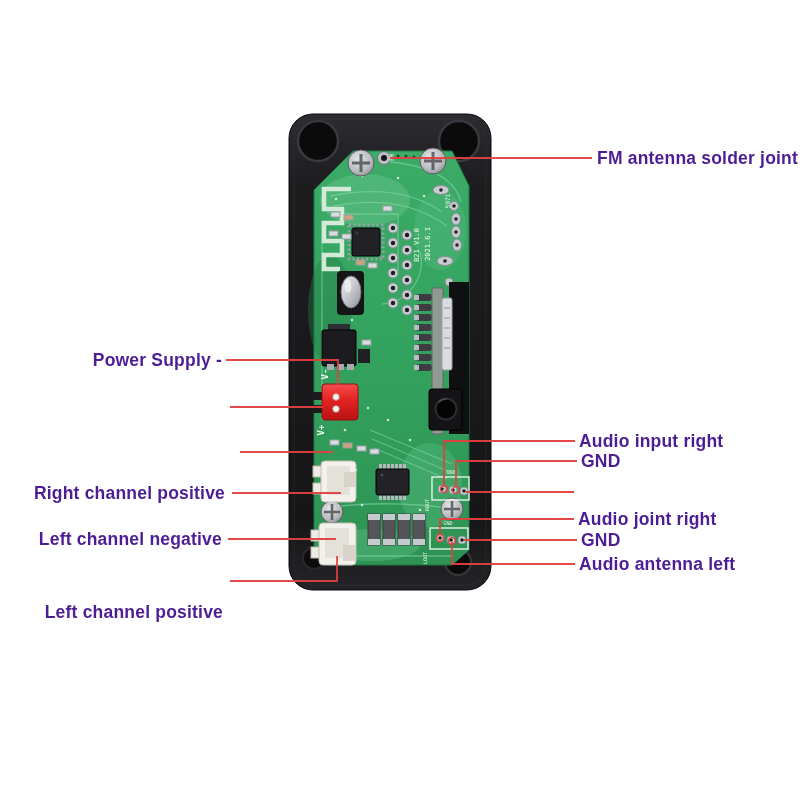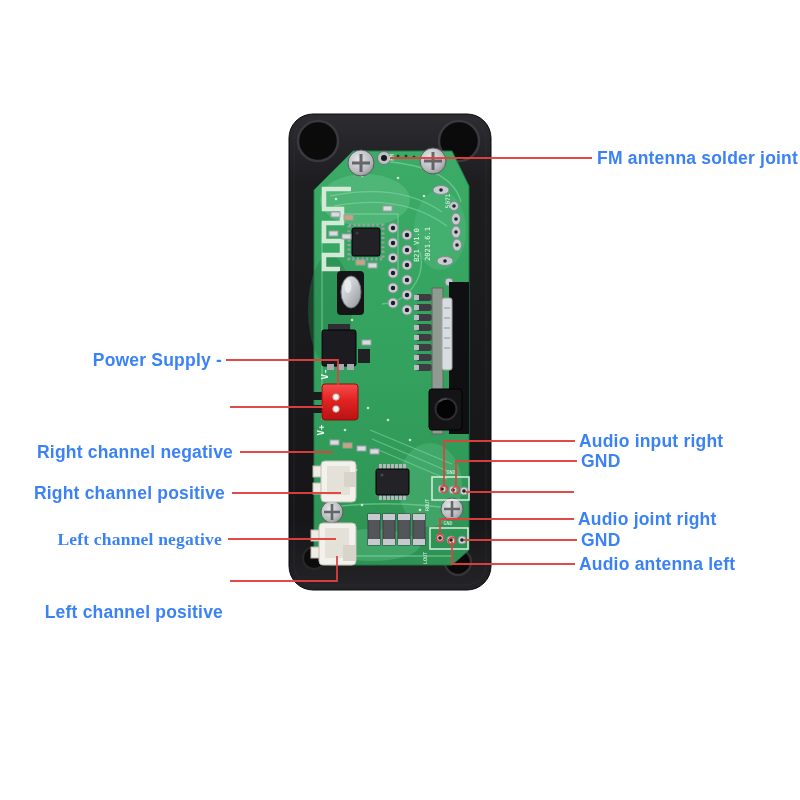--- a/index.html
+++ b/index.html
@@ -1,27 +1,27 @@
 <!DOCTYPE html>
 <html><head>
 <meta charset="utf-8">
 <style>
   html,body{margin:0;padding:0;background:#ffffff;}
   .stage{position:relative;width:800px;height:800px;background:#ffffff;overflow:hidden;
          font-family:"Liberation Sans",sans-serif;}
   .stage svg{position:absolute;left:0;top:0;}
-  .lbl{position:absolute;font-weight:bold;font-size:17.5px;line-height:22px;color:#3b82f6;
+  .lbl{position:absolute;font-weight:bold;font-size:17.5px;line-height:22px;color:#4c1d95;
        white-space:nowrap;letter-spacing:.2px;}
   .lbl.right-align{text-align:center;}
   
   #lbl-ps-neg{top:349px;right:578px;}
   #lbl-ps-pos{top:396px;right:576px;}
   #lbl-rc-neg{top:441px;right:567px;}
   #lbl-rc-pos{top:482px;right:575px;}
-  #lbl-lc-neg{top:528px;right:578px;font-family:Liberation Serif, serif;}
+  #lbl-lc-neg{top:528px;right:578px;}
   #lbl-lc-pos{top:569px;right:577px;margin-top:32px;}
   
   #lbl-fm{top:147px;left:597px;}
   #lbl-air{top:430px;left:579px;}
   #lbl-gnd1{top:450px;left:581px;}
   #lbl-ail{top:481px;left:578px;}
   #lbl-aor{top:508px;left:578px;}
   #lbl-gnd2{top:529px;left:581px;}
   #lbl-aol{top:553px;left:579px;}
   .silk{fill:#e7f7ed;font-family:"DejaVu Sans Mono",monospace;}
@@ -376,21 +376,20 @@
     <g stroke-width="1.5">
       <circle cx="444" cy="489" r="3.5"></circle>
           <circle cx="456" cy="490" r="3.5"></circle>
       <circle cx="440" cy="538" r="3.5"></circle>
           <circle cx="452" cy="541" r="3.5"></circle>
     </g>
   </g>
 </svg>
 
   <div class="lbl right-align" id="lbl-ps-neg">Power Supply -</div>
-  <div class="lbl right-align" id="lbl-rc-neg">Right channel negative</div>
   <div class="lbl right-align" id="lbl-rc-pos">Right channel positive</div>
   <div class="lbl right-align" id="lbl-lc-neg">Left channel negative</div>
   <div class="lbl right-align" id="lbl-lc-pos">Left channel positive</div>
 
   <div class="lbl" id="lbl-fm">FM antenna solder joint</div>
   <div class="lbl" id="lbl-air">Audio input right</div>
   <div class="lbl" id="lbl-gnd1">GND</div>
   <div class="lbl" id="lbl-aor">Audio joint right</div>
   <div class="lbl" id="lbl-gnd2">GND</div>
   <div class="lbl" id="lbl-aol">Audio antenna left</div>

